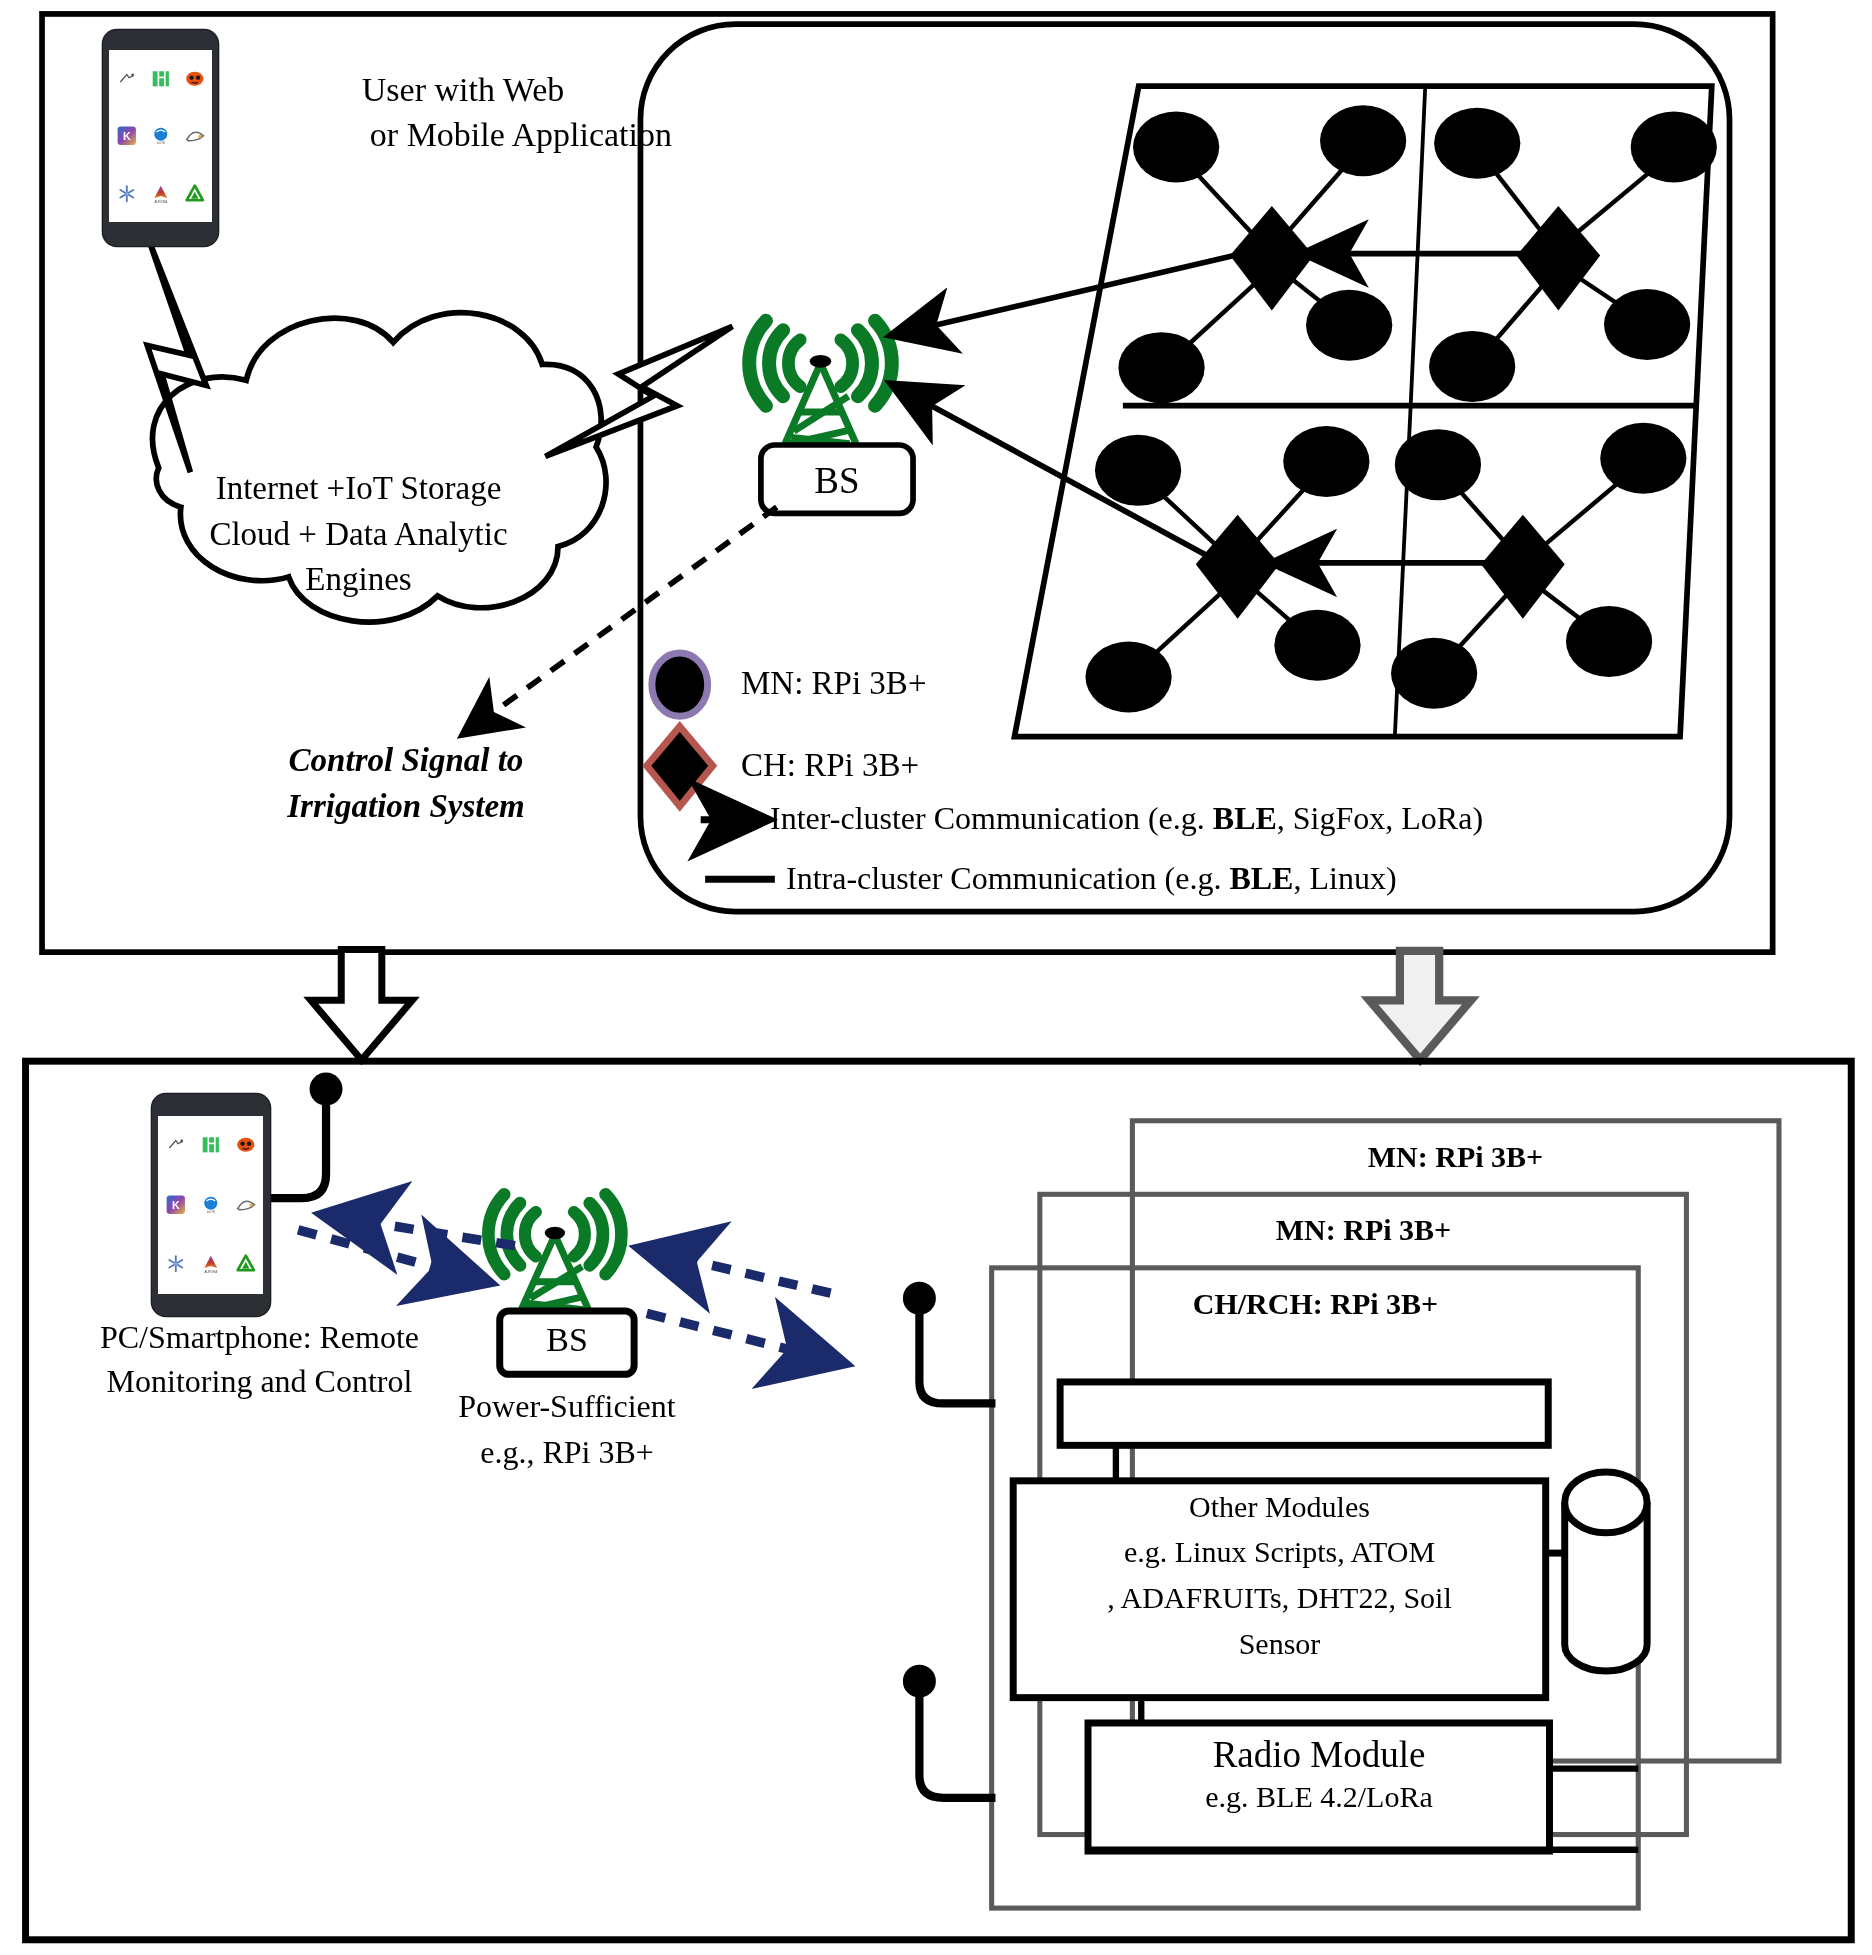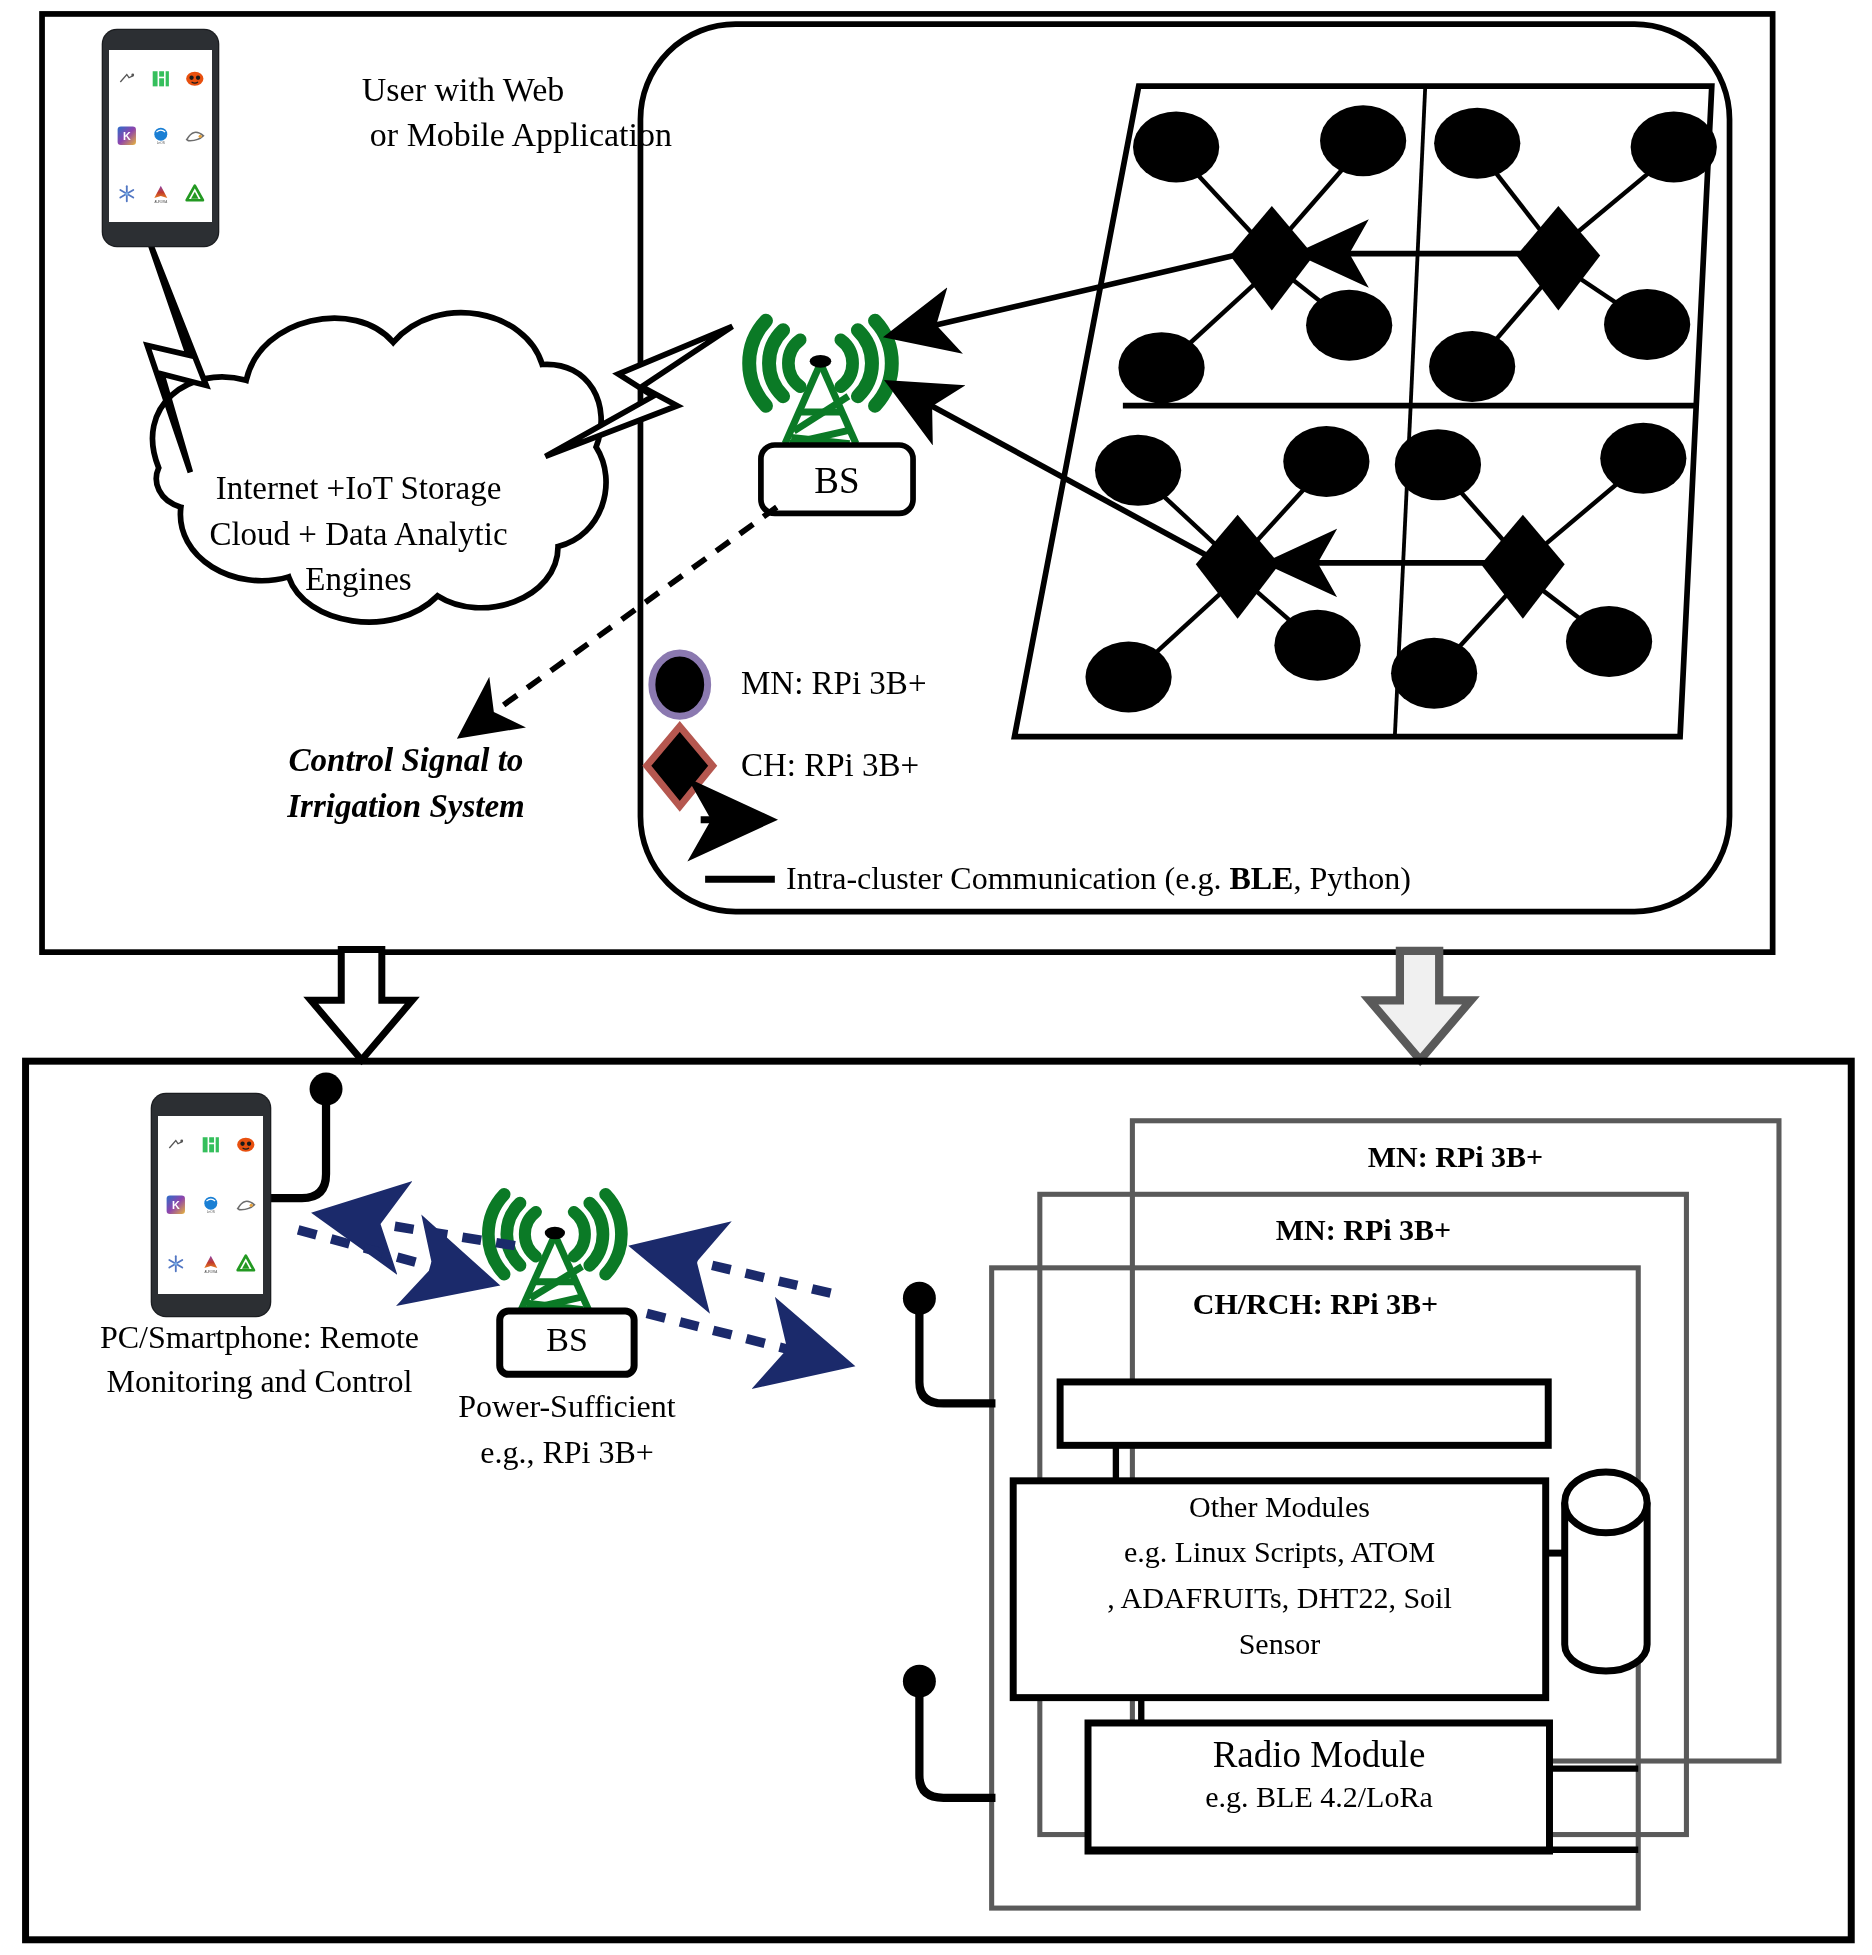--- a/index.html
+++ b/index.html
@@ -355,23 +355,26 @@
   <div class="txt ctr" style="left:105px; top:560px; width:507px; font-size:33px;">Engines</div>
 
   <div class="txt ctr bolditalic" style="left:197px; top:741px; width:418px; font-size:33px;">Control Signal to</div>
   <div class="txt ctr bolditalic" style="left:197px; top:787px; width:418px; font-size:33px;">Irrigation System</div>
 
   <div class="txt ctr" style="left:761px; top:459px; width:152px; font-size:37px;">BS</div>
 
   <div class="txt" style="left:741px; top:664px; font-size:33px;">MN: RPi 3B+</div>
   <div class="txt" style="left:741px; top:746px; font-size:33px;">CH: RPi 3B+</div>
 
+  <div class="txt" style="left:770px; top:800px; font-size:32px; white-space:nowrap;">
+    <span>Inter-cluster Communication  (e.g. </span><span class="bold">BLE</span><span>, SigFox, LoRa)</span>
+  </div>
 
   <div class="txt" style="left:786px; top:860px; font-size:32px; white-space:nowrap;">
-    <span>Intra-cluster Communication (e.g. </span><span class="bold">BLE</span><span>, Python)</span>
+    <span>Intra-cluster Communication (e.g. </span><span class="bold">BLE</span><span>, Linux)</span>
   </div>
 
   <div class="txt ctr" style="left:25px; top:1319px; width:469px; font-size:32px;">PC/Smartphone: Remote</div>
   <div class="txt ctr" style="left:25px; top:1363px; width:469px; font-size:32px;">Monitoring and Control</div>
 
   <div class="txt ctr" style="left:500px; top:1320px; width:134px; font-size:34px;">BS</div>
 
   <div class="txt ctr" style="left:377px; top:1388px; width:380px; font-size:32px;">Power-Sufficient</div>
   <div class="txt ctr" style="left:377px; top:1434px; width:380px; font-size:32px;">e.g., RPi 3B+</div>
 

